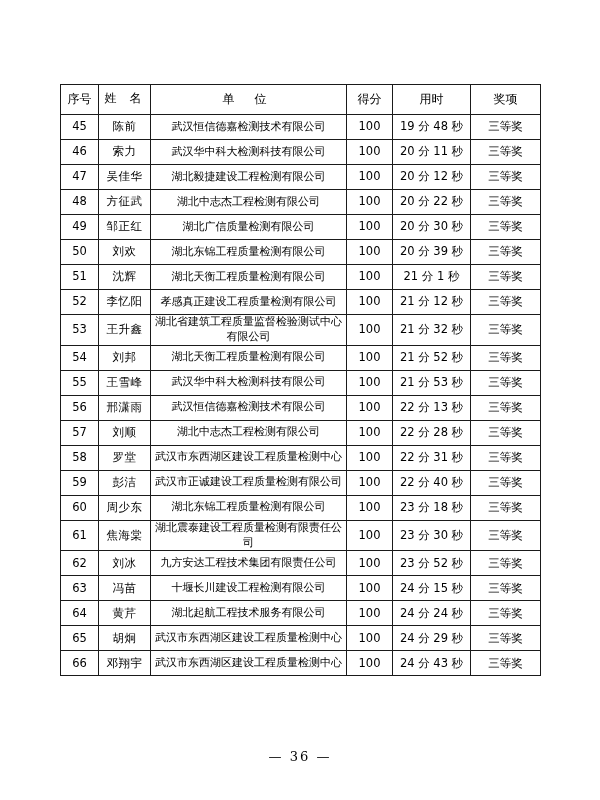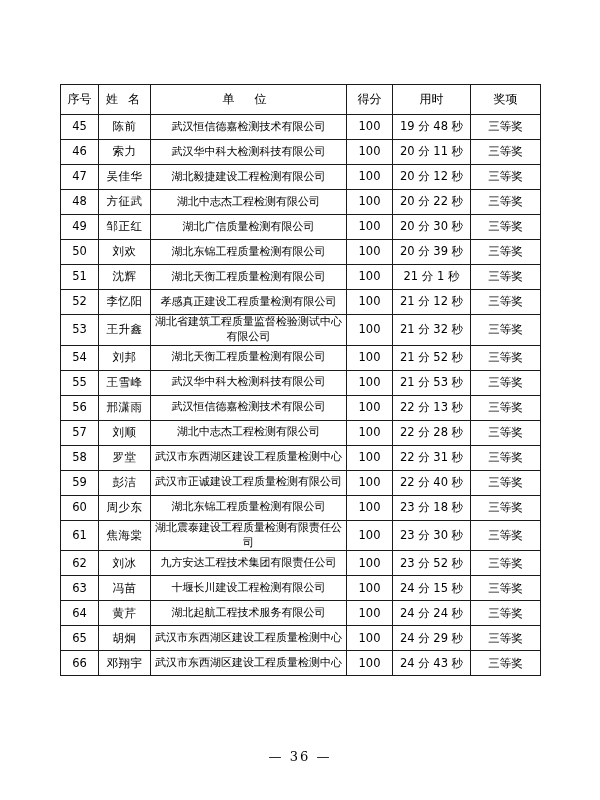--- a/index.html
+++ b/index.html
@@ -56,21 +56,21 @@
     white-space: nowrap;
   }
   .cell-name { letter-spacing: 0.5px; }
   .cell-unit {
     font-size: 11px;
     padding: 1px 4px;
     line-height: 1.35;
     word-break: break-all;
   }
   .hdr-no { letter-spacing: 0px; }
-  .hdr-name { letter-spacing: 3px; }
+  .hdr-name { letter-spacing: 3px; font-family: Liberation Mono, monospace; }
   .hdr-unit { letter-spacing: 8px; margin-left: 39px; }
   .hdr-score { letter-spacing: 0px; }
   .hdr-time { letter-spacing: 0px; }
   .hdr-award { letter-spacing: 0px; }
 
   .footer {
     position: absolute;
     left: 0;
     right: 0;
     bottom: 36px;

